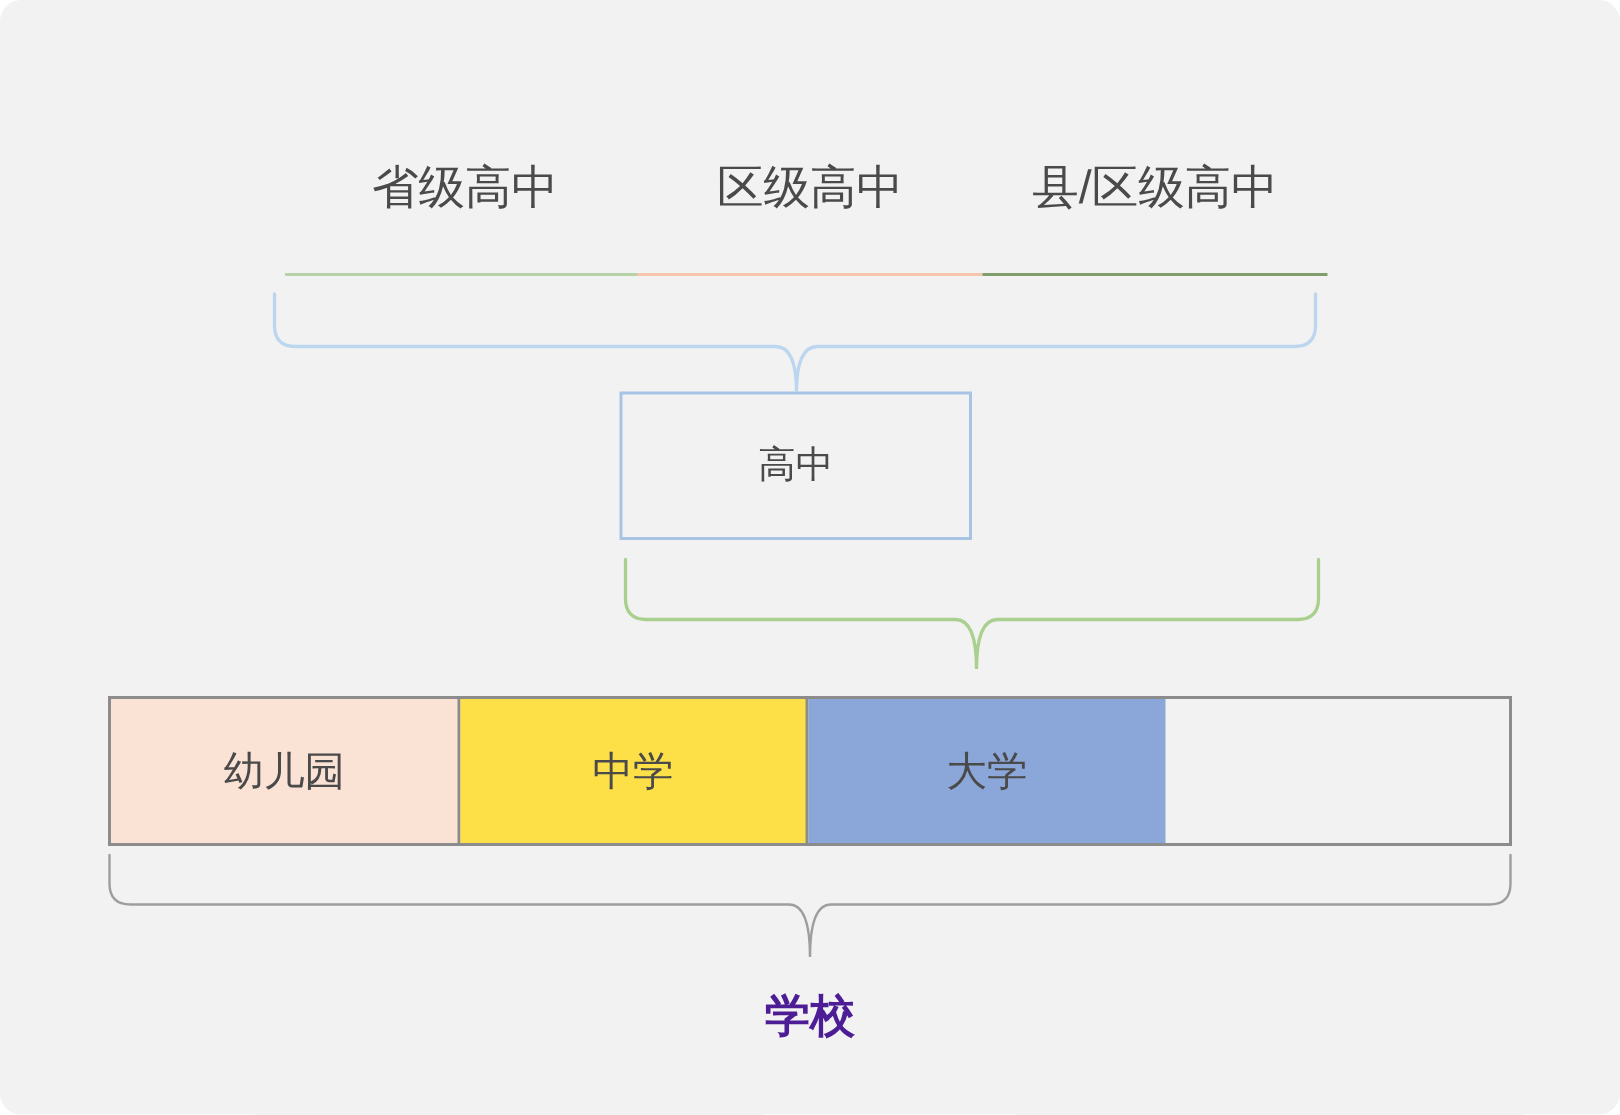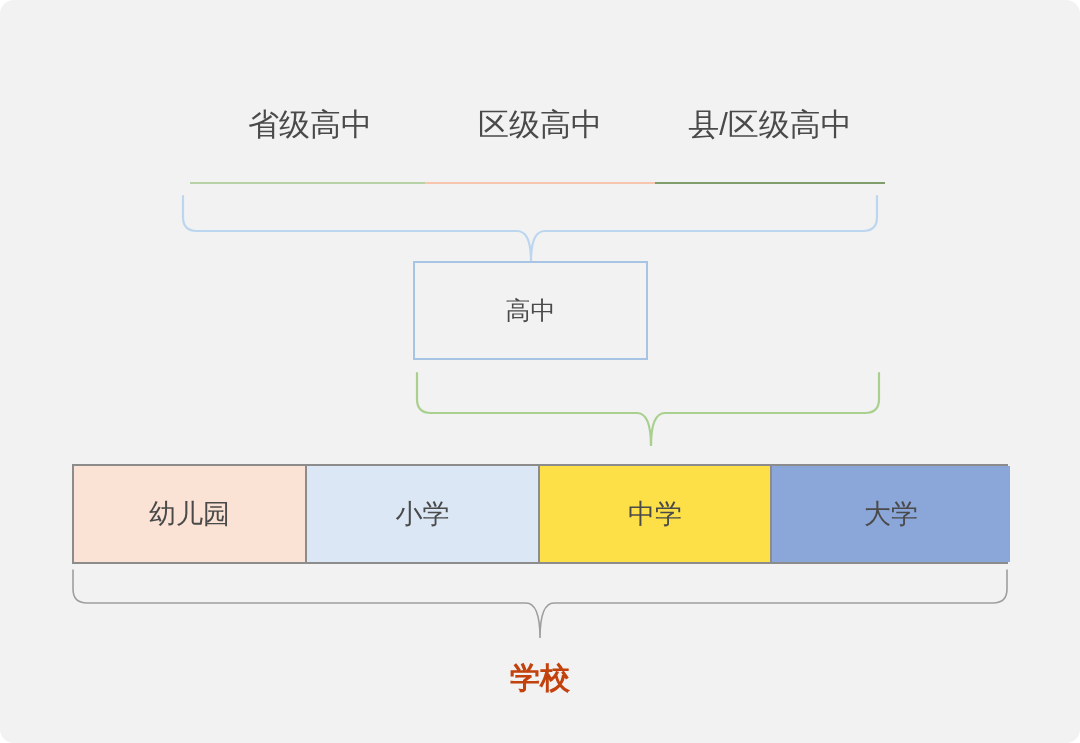--- a/index.html
+++ b/index.html
@@ -90,21 +90,21 @@
 
   
   #bottom-title {
     position: absolute;
     left: 0;
     right: 0;
     top: 663px;
     text-align: center;
     font-size: 30px;
     font-weight: bold;
-    color: #c2410c;
+    color: #4c1d95;
     line-height: 1;
   }
 
   svg.brace {
     position: absolute;
     left: 0;
     top: 0;
     width: 1080px;
     height: 743px;
     pointer-events: none;
@@ -138,23 +138,20 @@
   </svg>
 
   <div class="midbox" style="left: 413px; width: 235px; border-color: rgb(168, 196, 229);">
     <span>高中</span>
   </div>
 
   <div id="mainbar" style="border-color: rgb(140, 140, 140);">
     <div class="seg" style="background: rgb(250, 226, 212); flex: 0 0 233px; border-right-color: rgb(140, 140, 140);">
       <span>幼儿园</span>
     </div>
-    <div class="seg" style="background: rgb(220, 231, 245); flex: 0 0 233px; border-right-color: rgb(140, 140, 140);">
-      <span>小学</span>
-    </div>
     <div class="seg" style="background: #fde047; flex: 0 0 232px; border-right-color: rgb(140, 140, 140);">
       <span>中学</span>
     </div>
     <div class="seg" style="background: rgb(139, 167, 217); flex: 0 0 238px; border-right-color: rgb(140, 140, 140);">
       <span>大学</span>
     </div>
   </div>
 
   <div id="bottom-title">学校</div>
 

